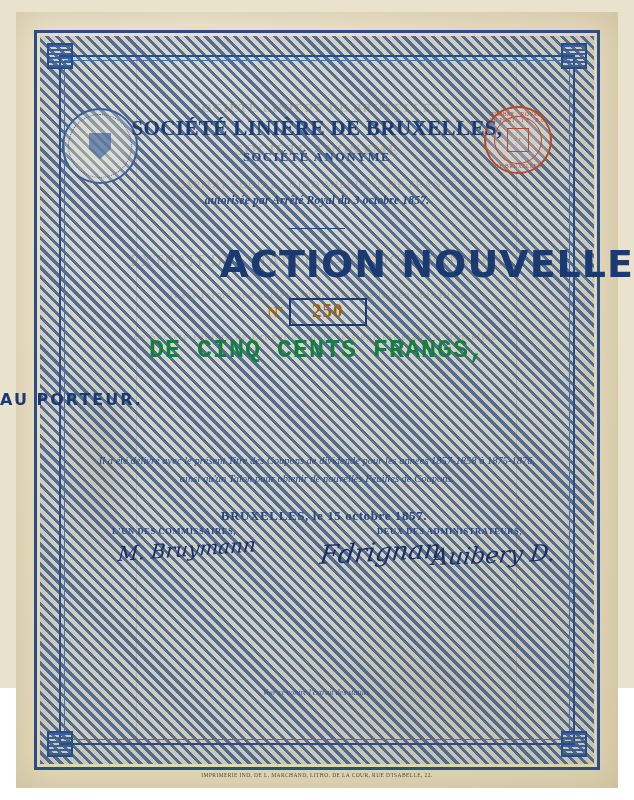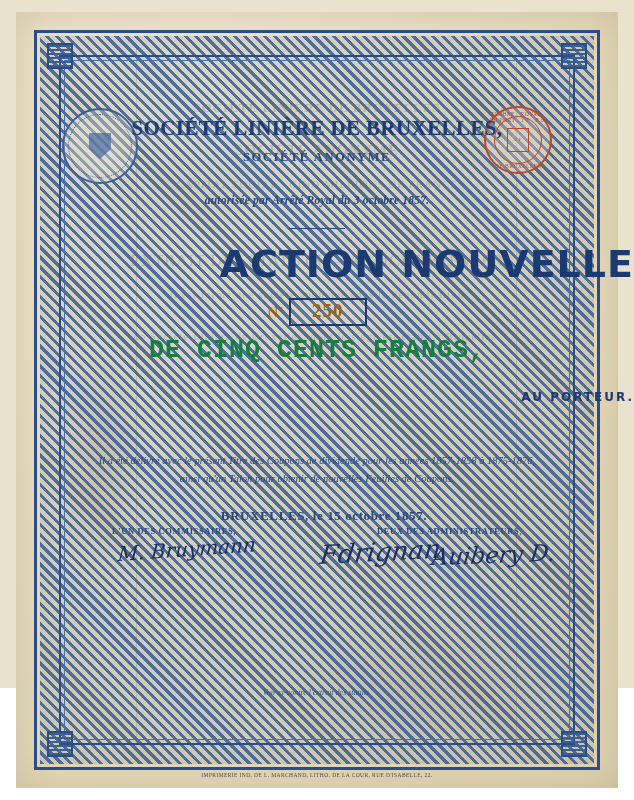--- a/index.html
+++ b/index.html
@@ -255,23 +255,23 @@
     text-align: center;
     font-family: Liberation Mono, monospace;
     font-size: 25px;
     font-weight: bold;
     letter-spacing: 1px;
     color: #15803d;
   }
   .bearer {
     position: absolute;
     left: 0; right: 0; top: 390px;
-    text-align: right;
+    text-align: left;
     font-family: "DejaVu Sans", sans-serif;
-    font-size: 12px;
+    font-size: 16px;
     font-weight: bold;
     letter-spacing: 2px;
     color: #1c3a72;
   }
 
   .coupon-note {
     position: absolute;
     left: 96px; right: 96px; top: 452px;
     text-align: center;
     font-size: 10.5px;

